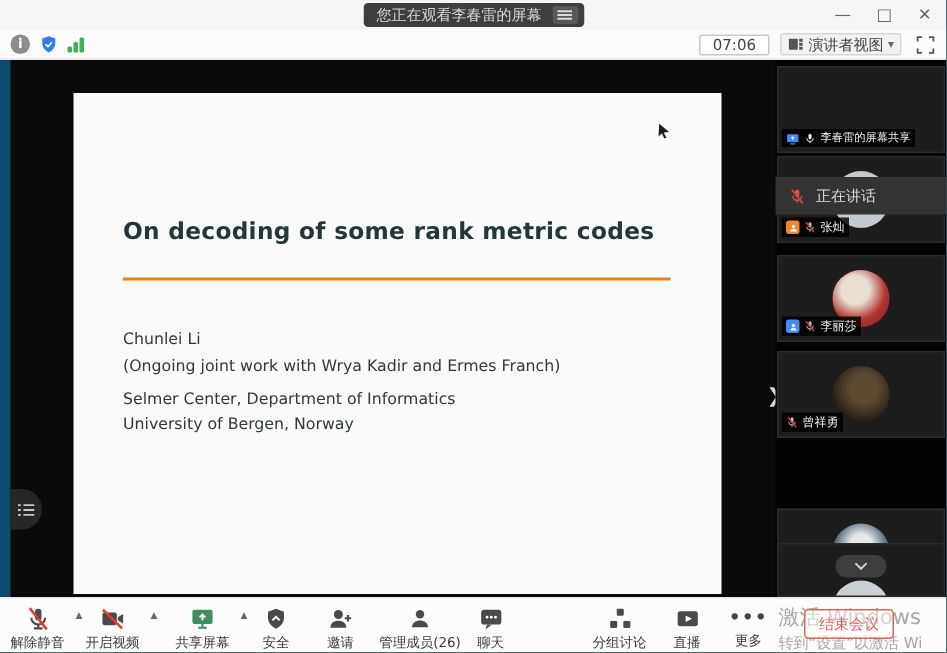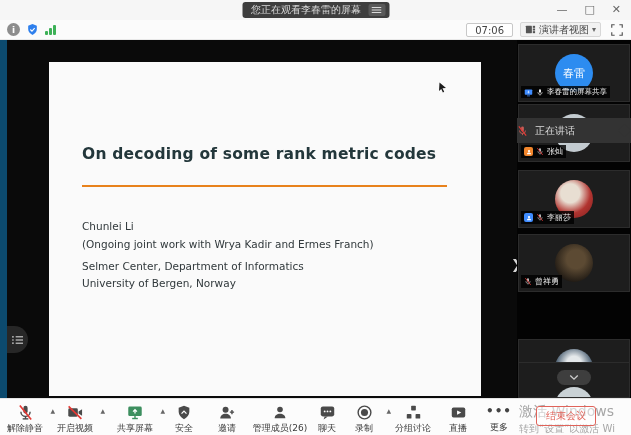--- a/index.html
+++ b/index.html
@@ -58,21 +58,21 @@
   .av-anime{background:radial-gradient(circle at 50% 38%,#e4e8ea 0 24%,#5d6f80 55%,#2e3b49 100%);}
   .av-grey{background:#c3cbd0;}
   .av-head{position:absolute;left:50%;transform:translateX(-50%);width:38px;height:38px;border-radius:50%;background:#c9d1d5;}
   .namebar{position:absolute;left:2px;bottom:3px;background:rgba(0,0,0,.82);display:flex;
            align-items:center;gap:3px;padding:1px 3px;font-size:8px;color:#ececec;
            white-space:nowrap;max-width:106px;overflow:hidden;}
   .badge{width:9px;height:9px;border-radius:2px;display:inline-flex;align-items:center;justify-content:center;flex:none;}
   .badge-orange{background:#f2862c;}
   .badge-blue{background:#3f8cff;}
   .toast{position:absolute;left:0;top:78px;width:114px;height:25px;background:#333;
-         display:flex;align-items:center;gap:7px;font-size:10px;color:#ddd;z-index:4;}
+         display:flex;align-items:center;gap:7px;padding-left:9px;font-size:10px;color:#ddd;z-index:4;}
   .toast-arrow{position:absolute;right:2px;top:8px;width:9px;height:9px;background:#333;transform:rotate(45deg);}
   .collapse-btn{position:absolute;left:50%;top:7px;transform:translateX(-50%);width:34px;height:15px;
                 background:#3e3e3e;border-radius:8px;display:flex;align-items:center;justify-content:center;z-index:2;}
   .t6 .av-head{top:24px;}
 
   
   .toolbar{position:absolute;left:0;top:398px;width:631px;height:37px;background:#fcfcfc;
            border-top:1px solid #e5e5e5;}
   .titem{position:absolute;top:5px;display:flex;flex-direction:column;align-items:center;gap:1px;cursor:default;}
   .titem .lbl{font-size:9px;color:#3a3a3a;white-space:nowrap;}
@@ -176,23 +176,20 @@
             <line x1="0" y1="8.5" x2="2" y2="8.5"></line>
             <line x1="4" y1="8.5" x2="12" y2="8.5"></line>
           </g>
         </svg>
     </div>
   </div>
 
   <div class="sidebar">
 
     <div class="tile t1">
-      <div class="avatar av-blue">
-        <span>春雷</span>
-      </div>
       <div class="namebar">
         <span>
           <svg width="9" height="9" viewBox="0 0 24 24">
               <rect x="2" y="4" width="20" height="14" rx="2" fill="#3f8cff"></rect>
               <path d="M12 14V9M9.5 11L12 8.6l2.5 2.4" stroke="#fff" stroke-width="1.8" fill="none"></path>
               <line x1="8" y1="21" x2="16" y2="21" stroke="#3f8cff" stroke-width="2"></line>
             </svg>
         </span>
         <span>
           <svg width="8" height="9" viewBox="0 0 24 24">
@@ -379,30 +376,20 @@
             <rect x="2.5" y="3.5" width="19" height="14" rx="3" fill="#4a4a4a"></rect>
             <path d="M8 17.5l-1.5 4.5 6-4.5z" fill="#4a4a4a"></path>
             <circle cx="8" cy="10.5" r="1.3" fill="#fff"></circle>
             <circle cx="12" cy="10.5" r="1.3" fill="#fff"></circle>
             <circle cx="16" cy="10.5" r="1.3" fill="#fff"></circle>
           </svg>
       </span>
       <span class="lbl">聊天</span>
     </div>
 
-    <div class="titem ti8">
-      <span>
-        <svg width="17" height="17" viewBox="0 0 24 24">
-            <circle cx="12" cy="12" r="9" fill="none" stroke="#4a4a4a" stroke-width="2"></circle>
-            <circle cx="12" cy="12" r="5" fill="#4a4a4a"></circle>
-          </svg>
-      </span>
-      <span class="lbl">录制</span>
-      <span class="caret">▲</span>
-    </div>
 
     <div class="titem ti9">
       <span>
         <svg width="17" height="17" viewBox="0 0 24 24" fill="#4a4a4a">
             <rect x="8.7" y="2.5" width="6.6" height="6.6" rx="1"></rect>
             <rect x="2.5" y="14" width="6.6" height="6.6" rx="1"></rect>
             <rect x="14.9" y="14" width="6.6" height="6.6" rx="1"></rect>
           </svg>
       </span>
       <span class="lbl">分组讨论</span>

